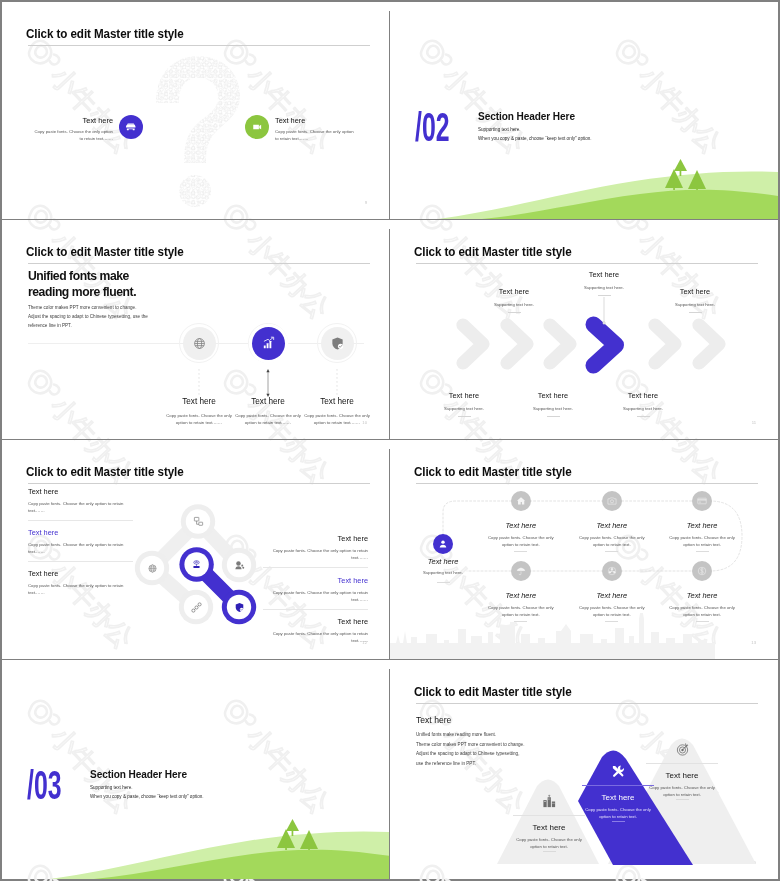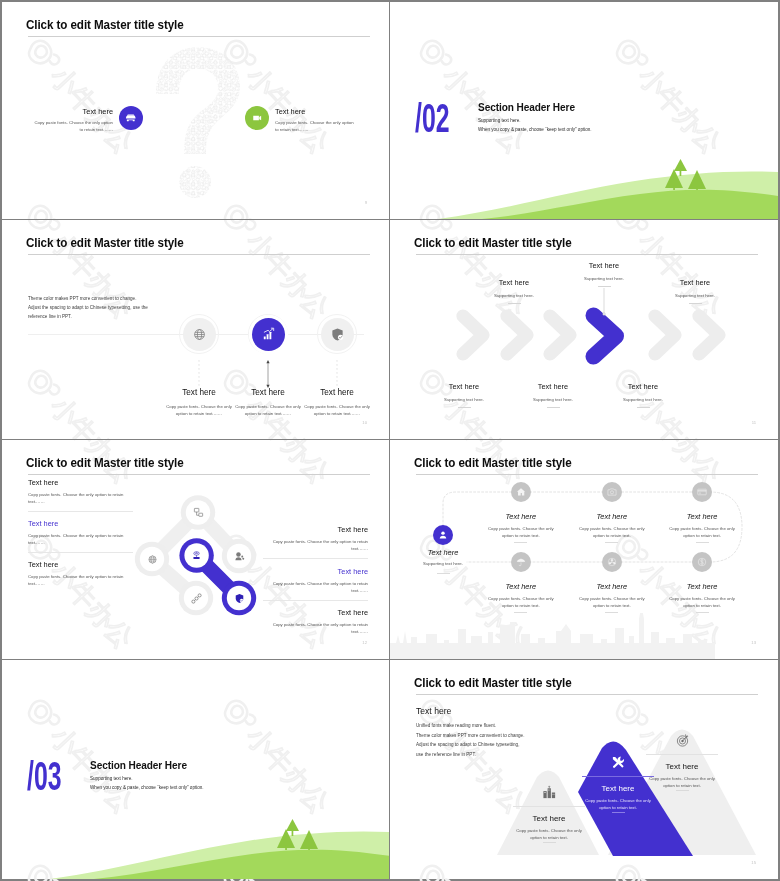--- a/index.html
+++ b/index.html
@@ -1,19 +1,19 @@
 <!DOCTYPE html>
 <html><head>
 <meta charset="utf-8">
 <style>
   html,body{margin:0;padding:0;}
   body{width:780px;height:881px;background:#808080;font-family:"Liberation Sans",sans-serif;overflow:hidden;}
   .grid{position:absolute;left:2px;top:2px;width:776px;height:877px;display:grid;
         grid-template-columns:388px 388px;grid-template-rows:218px 220px 220px 219px;}
-  .slide{position:relative;background:#fff;overflow:hidden;box-sizing:border-box;}
+  .slide{position:relative;background:#fff;overflow:hidden;box-sizing:border-box;margin-top:9px;}
   .c1{border-right:1px solid #808080;}
   .r1,.r2,.r3{border-bottom:1px solid #808080;}
 
   
   #wm{position:absolute;left:0;top:0;width:780px;height:881px;pointer-events:none;z-index:1;overflow:hidden;}
   .grid{z-index:2;}
   .slide{background:transparent;}
   #whitebg{position:absolute;left:2px;top:2px;width:776px;height:877px;background:#fff;z-index:0;}
   .wmitem{position:absolute;transform-origin:0 0;transform:rotate(47deg);}
 
@@ -113,20 +113,21 @@
       </svg>
       <div class="sec-num" style="left:25px;top:95.5px;font-size:40px;transform:scaleX(0.62);transform-origin:0 0;white-space:nowrap;">/02</div>
       <div class="sec-h" style="left:88px;top:99.5px;">Section Header Here</div>
       <div class="sec-s1" style="left:88px;top:116px;">Supporting text here.</div>
       <div class="sec-s2" style="left:88px;top:125px;">When you copy &amp; paste, choose “keep text only” option.</div>
     </div>
   <div class="slide c1 r2" id="s3">
       <div class="mtitle">Click to edit Master title style</div>
       <div class="mrule" style="width:342px"></div>
       <div class="pgnum">10</div>
+      <div class="hl" style="left:26px;top:39px;">Unified fonts make<br>reading more fluent.</div>
       <div class="par" style="left:26px;top:74px;width:270px;">Theme color makes PPT more convenient to change.<br>Adjust the spacing to adapt to Chinese typesetting, use the<br>reference line in PPT.</div>
       <div class="dash" style="left:26px;top:114px;width:336px;background:#efefef;"></div>
       <div class="cir" style="left:177px;top:94px;width:40px;height:40px;border:1px solid #f2f2f2;box-sizing:border-box;"></div>
       <div class="cir" style="left:180.5px;top:97.5px;width:33px;height:33px;background:#f0f0f0;">
         <svg width="15" height="15" viewBox="0 0 64 64" fill="#7d7d7d" style="color:#7d7d7d">
           <circle cx="32" cy="32" r="21" fill="none" stroke="currentColor" stroke-width="3.2"></circle>
           <ellipse cx="32" cy="32" rx="9" ry="21" fill="none" stroke="currentColor" stroke-width="3.2"></ellipse>
           <path d="M13 23h38M13 41h38M11 32h42" fill="none" stroke="currentColor" stroke-width="3.2"></path>
         </svg>
       </div>

